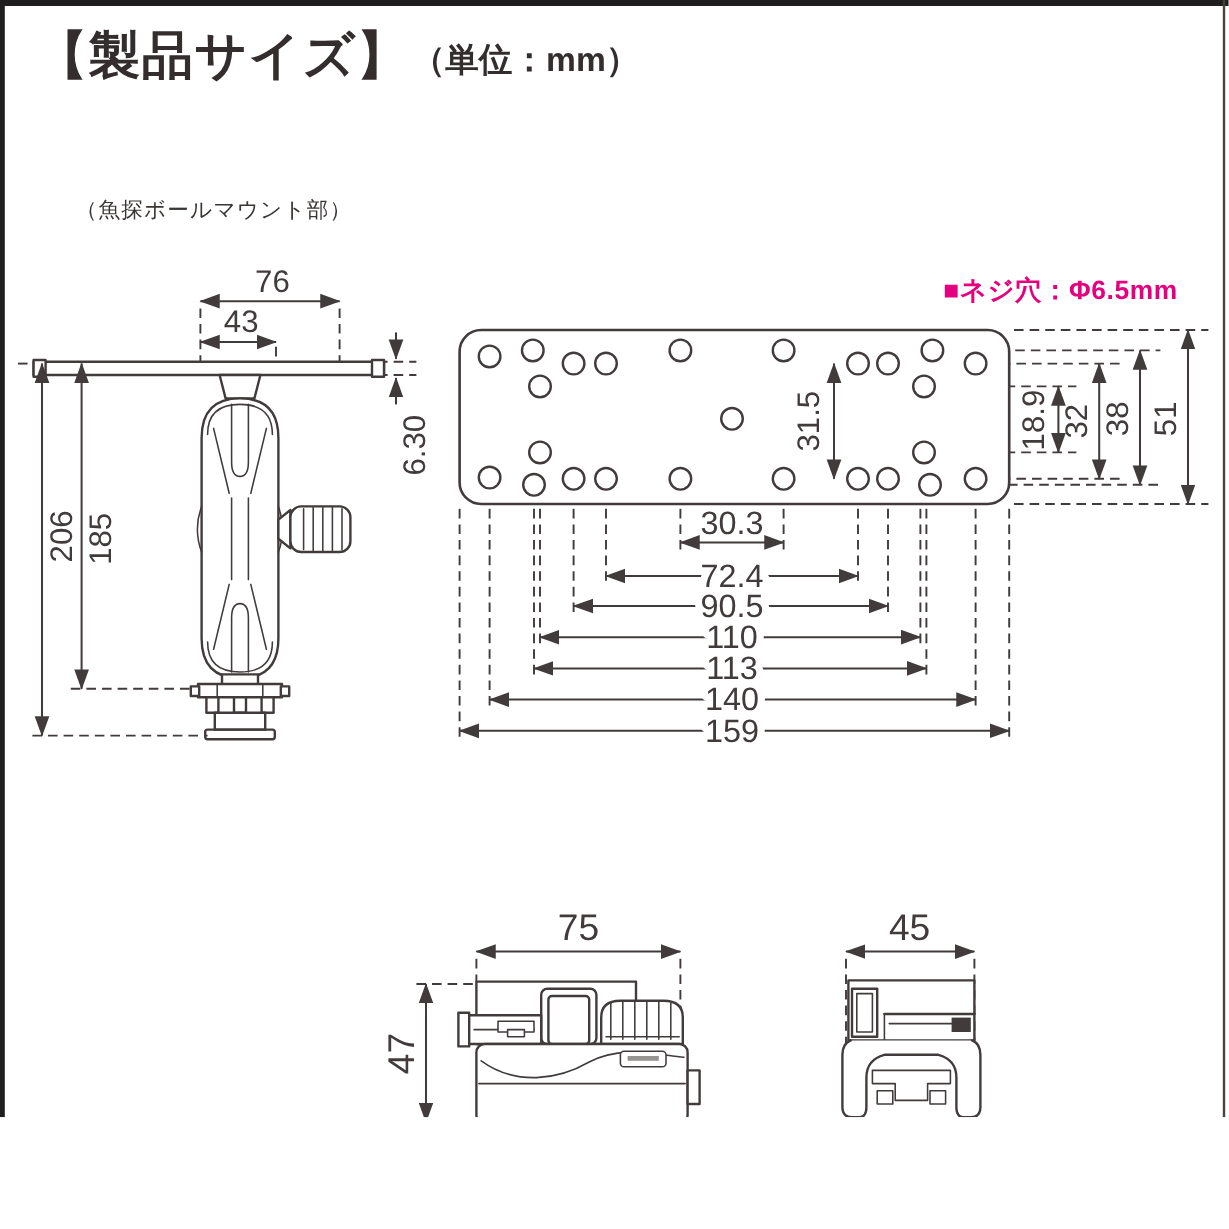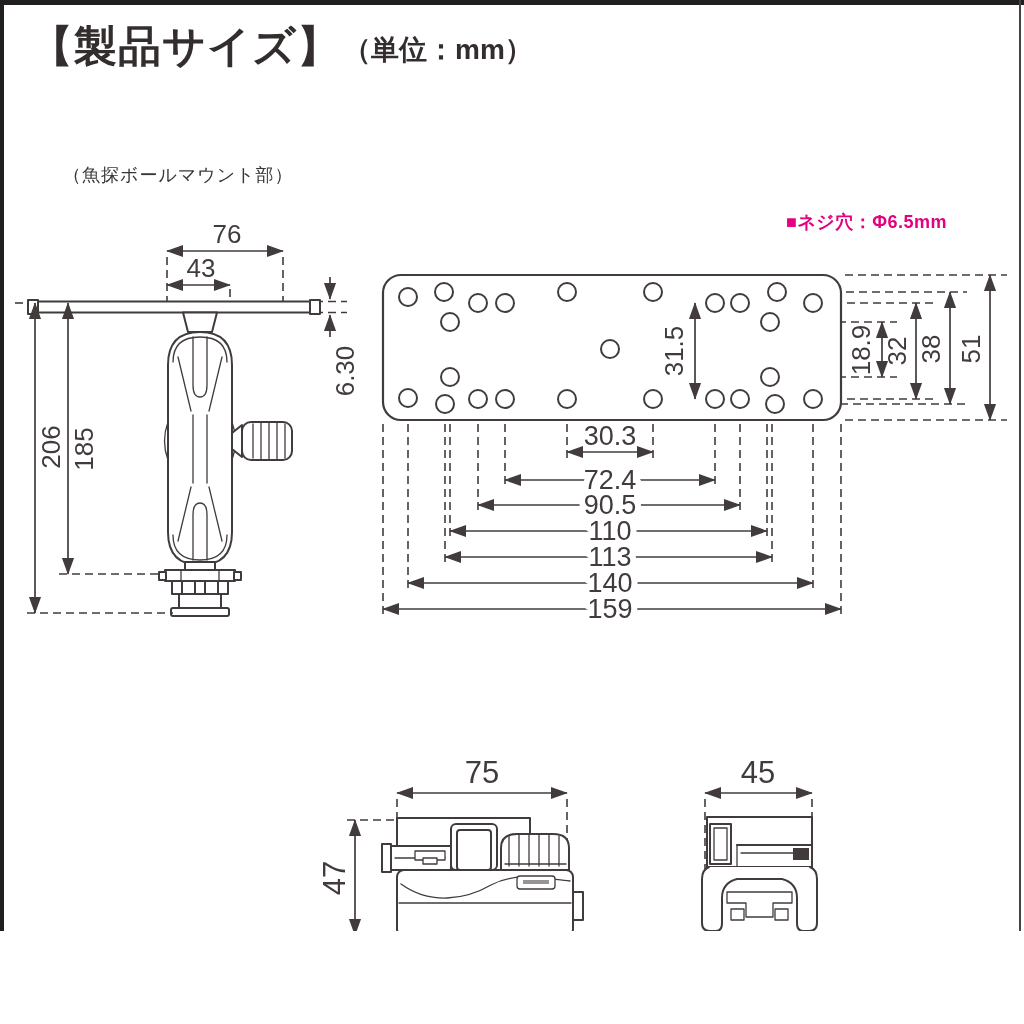--- a/index.html
+++ b/index.html
@@ -7,21 +7,21 @@
         font-family:"Liberation Sans",sans-serif;color:#332e2d;}
   .abs{position:absolute;}
   .frame-top{left:0;top:0;width:1024px;height:5px;background:#201e1e;}
   .frame-left{left:0;top:0;width:4px;height:1024px;background:#201e1e;}
   .frame-right{left:1019px;top:0;width:2px;height:1024px;background:#45423f;}
   .frame-bottom{left:0;top:1022px;width:1024px;height:2px;background:#dcdcdc;}
   .header{left:30px;top:18px;display:flex;align-items:center;white-space:nowrap;}
   .header .t{font-size:43px;font-weight:bold;letter-spacing:1px;}
   .header .u{font-size:28px;font-weight:600;margin-left:2px;padding-top:6px;}
   .sec-label{font-size:18px;color:#3a3634;letter-spacing:1px;white-space:nowrap;}
-  .note{left:786px;top:210px;font-size:18px;font-weight:600;color:#e4007f;letter-spacing:0.5px;white-space:nowrap;}
+  .note{left:786px;top:227px;font-size:22px;font-weight:600;color:#e4007f;letter-spacing:0.5px;white-space:nowrap;}
   svg{position:absolute;overflow:visible;}
   svg text{fill:#413c3b;font-family:"Liberation Sans",sans-serif;}
   .ln{stroke:#413c3b;stroke-width:2;fill:none;stroke-linejoin:round;stroke-linecap:round;}
   .fw{fill:#ffffff;}
   .thin{stroke-width:1.3;}
   .dim{stroke:#413c3b;stroke-width:1.7;fill:none;}
   .dash{stroke:#413c3b;stroke-width:1.6;fill:none;stroke-dasharray:8 5;stroke-linecap:butt;}
   .dt{font-size:26px;}
   .dt2{font-size:27px;}
   .dt3{font-size:31px;}

